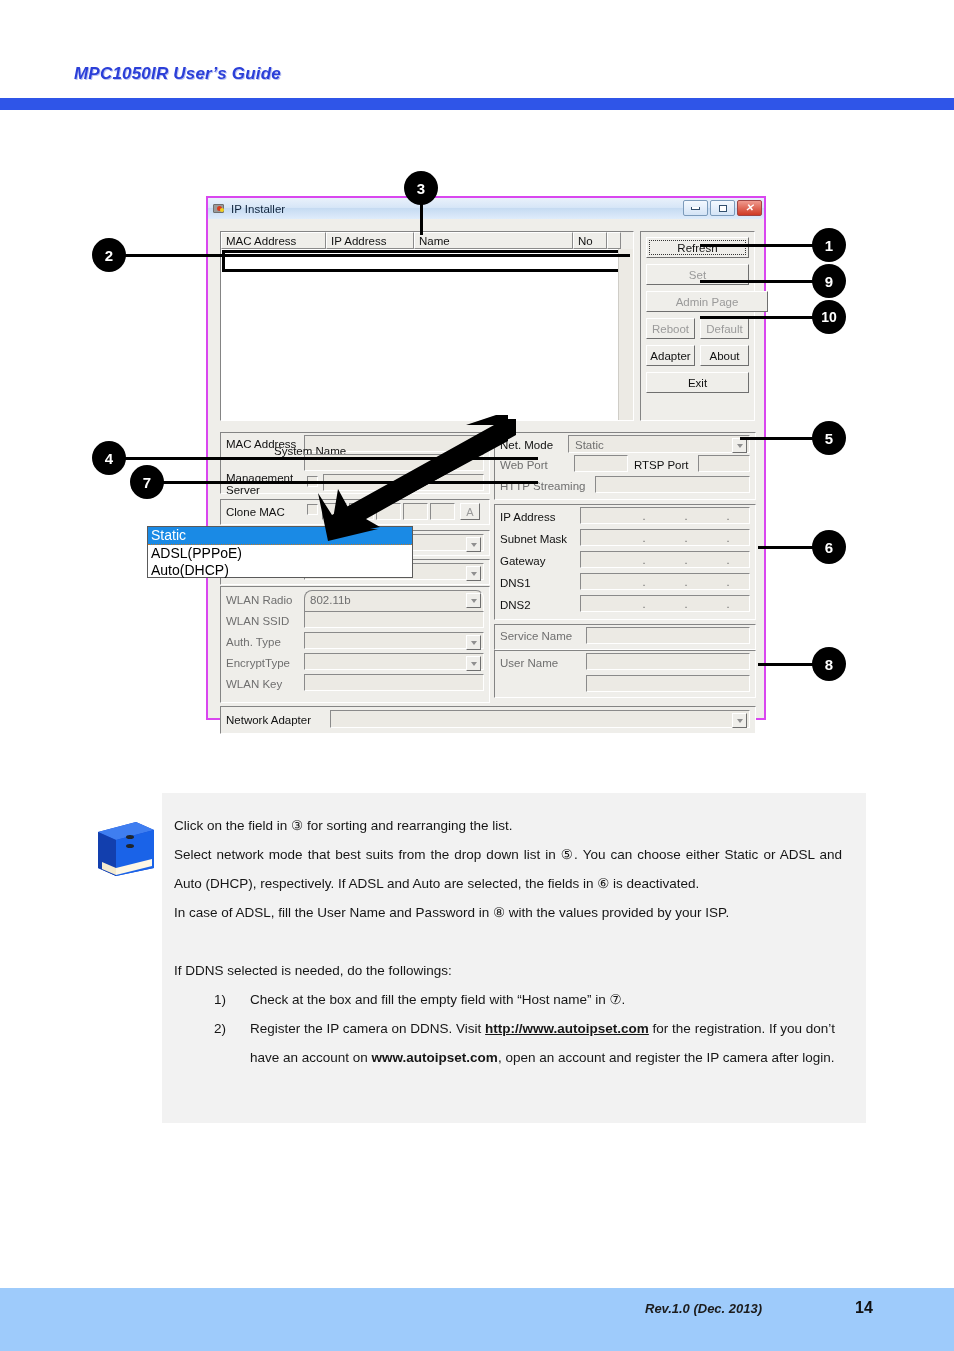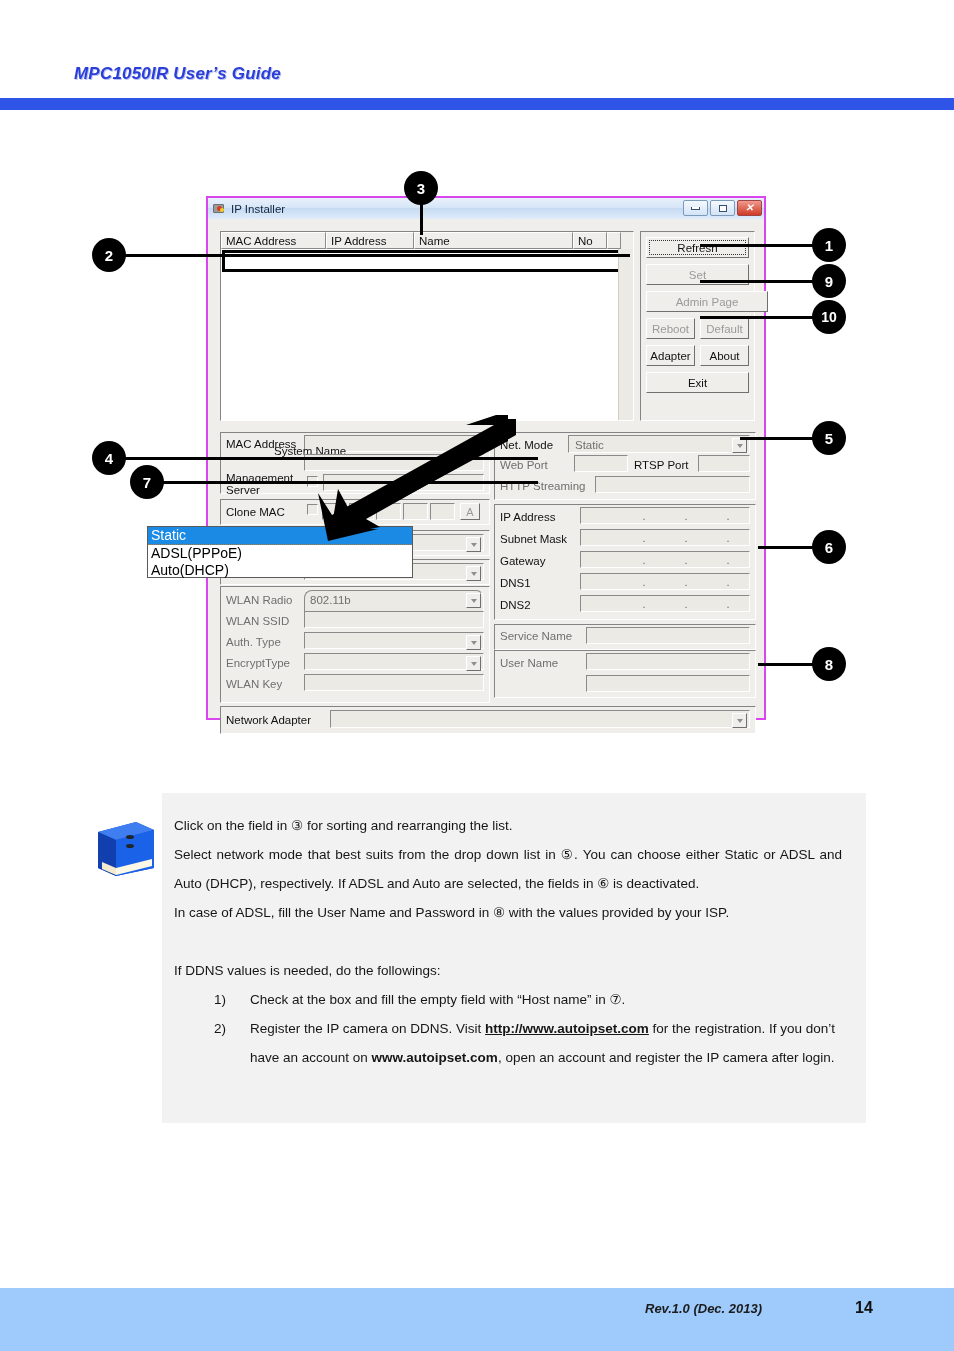--- a/index.html
+++ b/index.html
@@ -484,21 +484,21 @@
   <ellipse cx="40" cy="19" rx="4" ry="2" fill="#20252b"></ellipse>
   <ellipse cx="40" cy="28" rx="4" ry="2" fill="#20252b"></ellipse>
 </svg>
 
 <div class="note">
   <div class="pad">
     <p>Click on the field in ③ for sorting and rearranging the list.</p>
     <p>Select network mode that best suits from the drop down list in ⑤. You can choose either Static or ADSL and Auto (DHCP), respectively. If ADSL and Auto are selected, the fields in ⑥ is deactivated.</p>
     <p>In case of ADSL, fill the User Name and Password in ⑧ with the values provided by your ISP.</p>
     <p style="height:29px;"></p>
-    <p>If DDNS values is needed, do the followings:</p>
+    <p>If DDNS selected is needed, do the followings:</p>
     <div class="ol">
       <div class="oli">
         <span class="num">1)</span>
         <span>Check at the box and fill the empty field with “Host name” in ⑦.</span>
       </div>
       <div class="oli">
         <span class="num">2)</span>
         <span><span>Register the IP camera on DDNS. Visit </span><a href="#">http://www.autoipset.com</a><span> for the registration. If you don’t have an account on </span><b>www.autoipset.com</b><span>, open an account and register the IP camera after login.</span></span>
       </div>
     </div>

